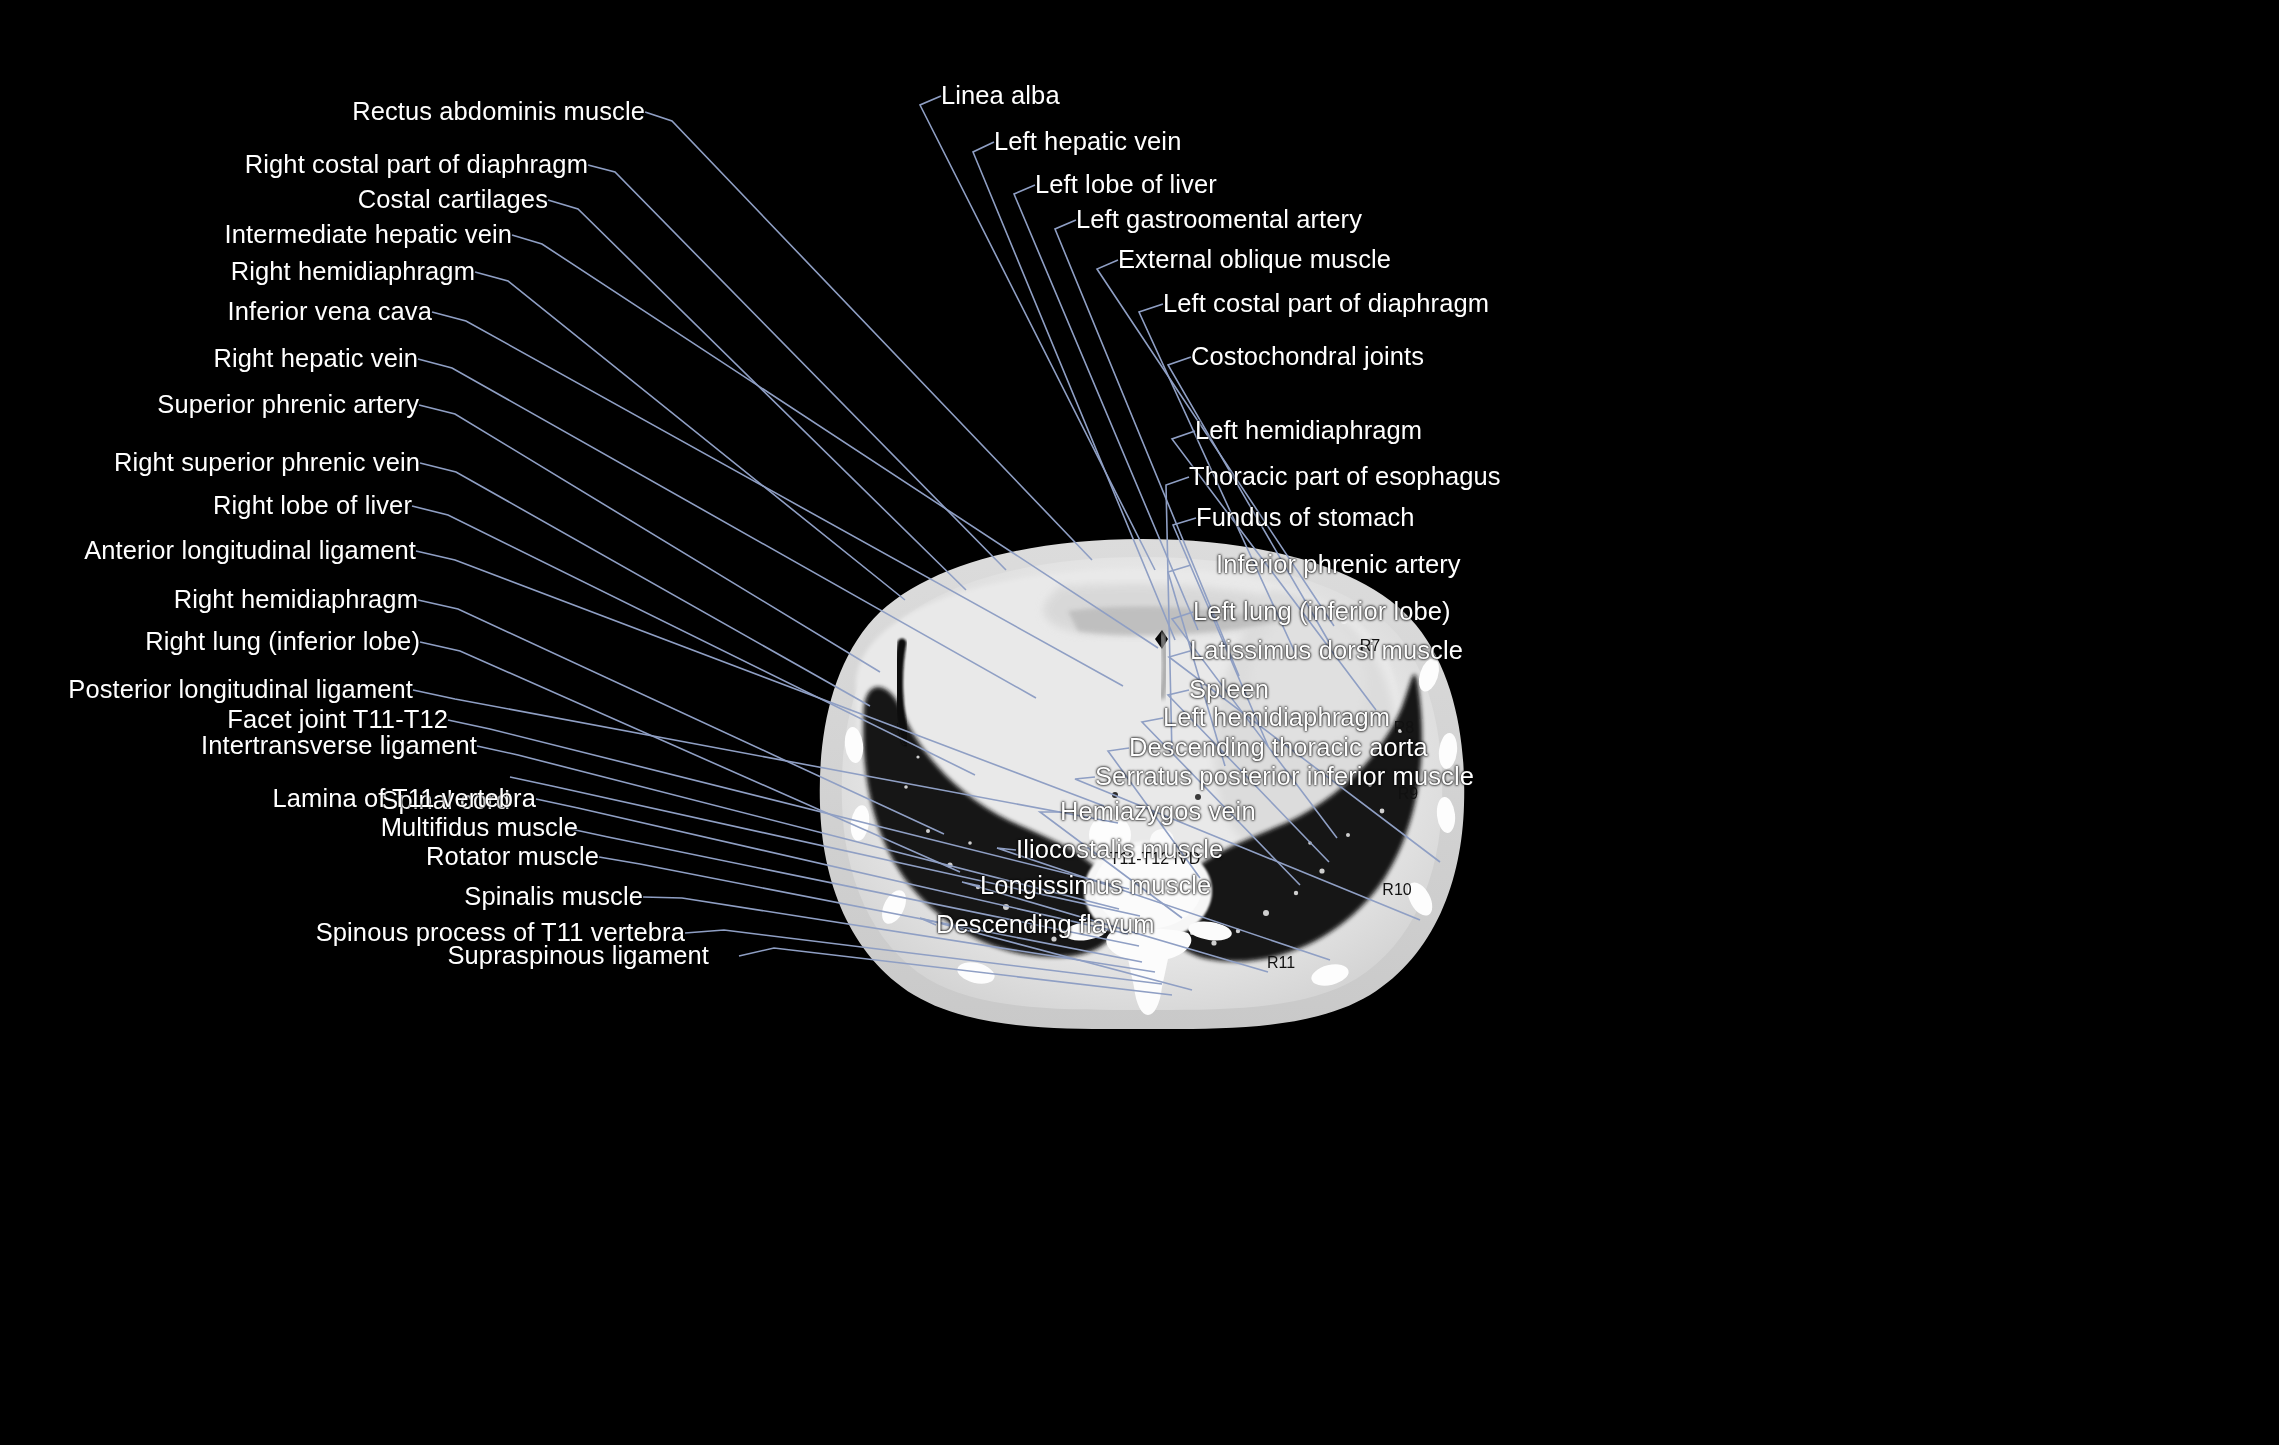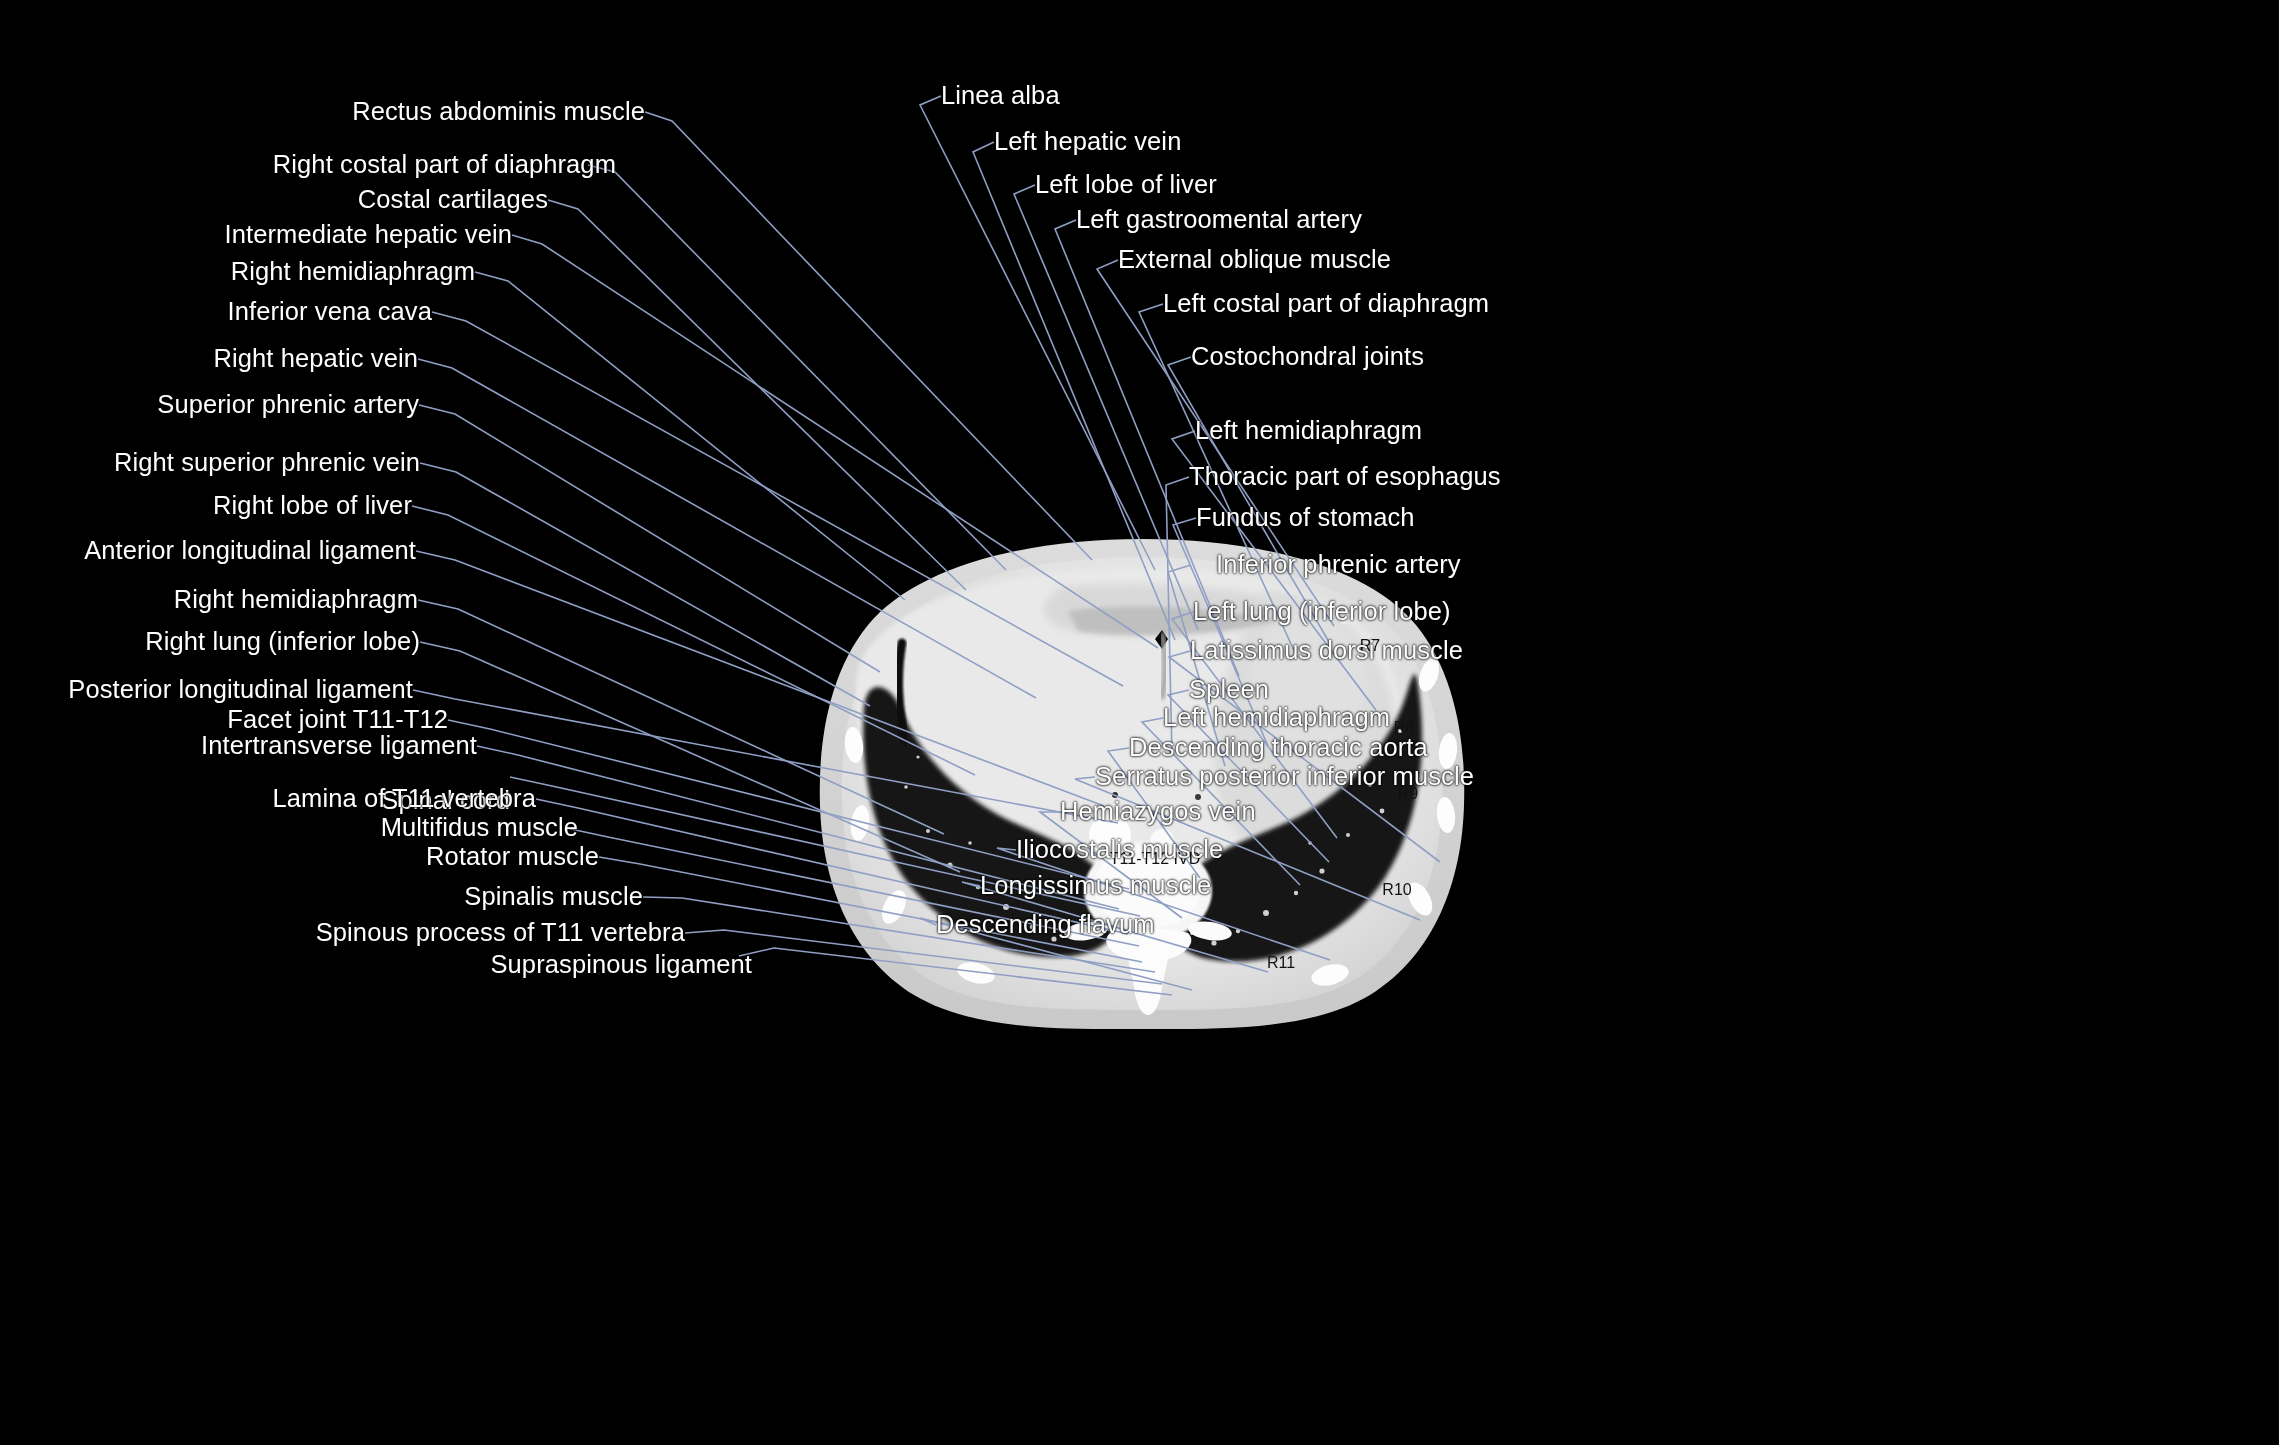--- a/index.html
+++ b/index.html
@@ -232,42 +232,42 @@
       <path d="M1129,748 L1108,751 L1200,878" stroke="#8f9fc4"></path>
       <path d="M1095,777 L1075,779 L1420,920" stroke="#8f9fc4"></path>
       <path d="M1060,812 L1040,812 L1182,918" stroke="#8f9fc4"></path>
       <path d="M1016,850 L997,848 L1330,960" stroke="#8f9fc4"></path>
       <path d="M980,886 L962,882 L1268,972" stroke="#8f9fc4"></path>
       <path d="M936,925 L920,918 L1192,990" stroke="#8f9fc4"></path>
     </svg>
 
   <div id="labels-left">
       <div class="lbl l" style="left: 645px; top: 112px;">Rectus abdominis muscle</div>
-      <div class="lbl l" style="left: 616px; top: 165px;">Right costal part of diaphragm</div>
+      <div class="lbl l" style="left: 588px; top: 165px;">Right costal part of diaphragm</div>
       <div class="lbl l" style="left: 548px; top: 200px;">Costal cartilages</div>
       <div class="lbl l" style="left: 512px; top: 235px;">Intermediate hepatic vein</div>
       <div class="lbl l" style="left: 475px; top: 272px;">Right hemidiaphragm</div>
       <div class="lbl l" style="left: 432px; top: 312px;">Inferior vena cava</div>
       <div class="lbl l" style="left: 418px; top: 359px;">Right hepatic vein</div>
       <div class="lbl l" style="left: 419px; top: 405px;">Superior phrenic artery</div>
       <div class="lbl l" style="left: 420px; top: 463px;">Right superior phrenic vein</div>
       <div class="lbl l" style="left: 412px; top: 506px;">Right lobe of liver</div>
       <div class="lbl l" style="left: 416px; top: 551px;">Anterior longitudinal ligament</div>
       <div class="lbl l" style="left: 418px; top: 600px;">Right hemidiaphragm</div>
       <div class="lbl l" style="left: 420px; top: 642px;">Right lung (inferior lobe)</div>
       <div class="lbl l" style="left: 413px; top: 690px;">Posterior longitudinal ligament</div>
       <div class="lbl l" style="left: 448px; top: 720px;">Facet joint T11-T12</div>
       <div class="lbl l" style="left: 477px; top: 746px;">Intertransverse ligament</div>
       <div class="lbl l" style="left: 510px; top: 777px; margin-top: 24px;">Spinal cord</div>
       <div class="lbl l" style="left: 536px; top: 799px;">Lamina of T11 vertebra</div>
       <div class="lbl l" style="left: 578px; top: 828px;">Multifidus muscle</div>
       <div class="lbl l" style="left: 599px; top: 857px;">Rotator muscle</div>
       <div class="lbl l" style="left: 643px; top: 897px;">Spinalis muscle</div>
       <div class="lbl l" style="left: 685px; top: 933px;">Spinous process of T11 vertebra</div>
-      <div class="lbl l" style="left: 752px; top: 956px; margin-top: 9px;">Supraspinous ligament</div>
+      <div class="lbl l" style="left: 709px; top: 956px;">Supraspinous ligament</div>
     </div>
   <div id="labels-right">
       <div class="lbl r" style="left: 941px; top: 96px;">Linea alba</div>
       <div class="lbl r" style="left: 994px; top: 142px;">Left hepatic vein</div>
       <div class="lbl r" style="left: 1035px; top: 185px;">Left lobe of liver</div>
       <div class="lbl r" style="left: 1076px; top: 220px;">Left gastroomental artery</div>
       <div class="lbl r" style="left: 1118px; top: 260px;">External oblique muscle</div>
       <div class="lbl r" style="left: 1163px; top: 304px;">Left costal part of diaphragm</div>
       <div class="lbl r" style="left: 1191px; top: 357px;">Costochondral joints</div>
       <div class="lbl r" style="left: 1195px; top: 431px;">Left hemidiaphragm</div>

